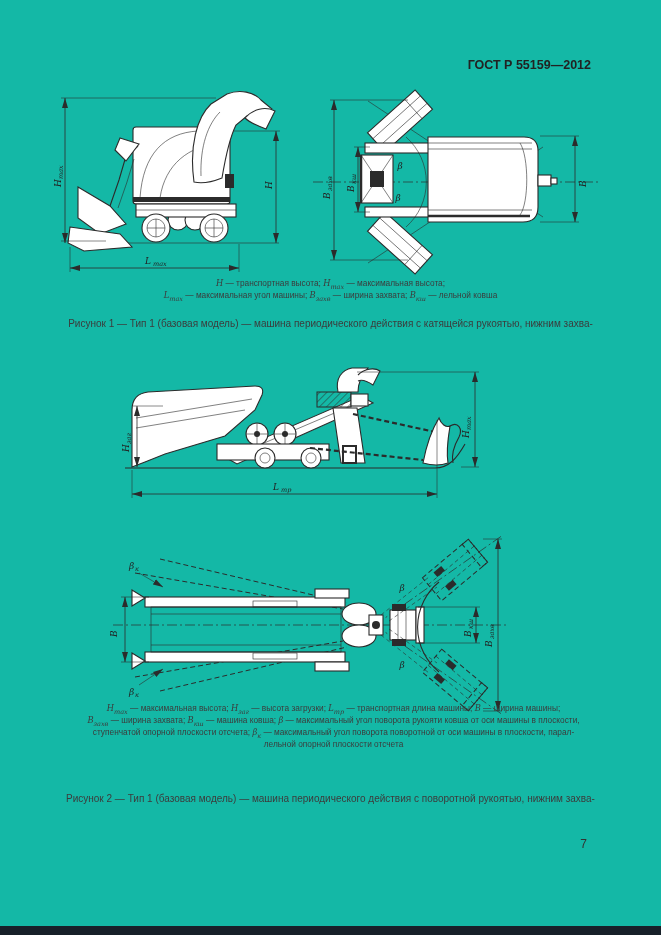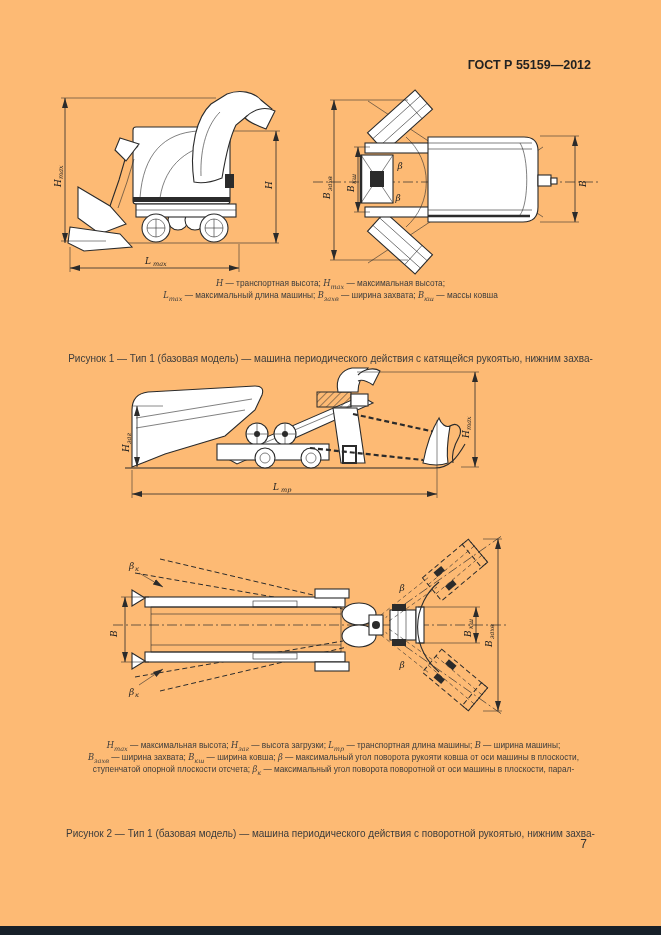--- a/index.html
+++ b/index.html
@@ -1,24 +1,24 @@
 <!DOCTYPE html>
 <html><head>
 <meta charset="utf-8">
 <style>
   html,body{margin:0;padding:0;background:#ffffff;}
-  #page{position:relative;width:661px;height:935px;background:#fdba74;overflow:hidden;
+  #page{position:relative;width:661px;height:935px;background:#14b8a6;overflow:hidden;
         font-family:"Liberation Sans",sans-serif;}
   .hdr{position:absolute;top:58px;right:70px;font-size:12.5px;font-weight:bold;color:#222;}
   .legend-block{position:absolute;left:0;right:0;text-align:center;}
   .legend-line{font-size:8.3px;line-height:12px;color:#3c3c3c;}
   .legend-line .sym{font-family:"DejaVu Serif",serif;font-style:italic;}
   .legend-line sub{font-size:6.5px;line-height:0;font-family:"DejaVu Serif",serif;font-style:italic;}
   .fig-title{position:absolute;left:30px;right:30px;text-align:center;
-             font-size:10px;line-height:13px;color:#3c3c3c;margin-top:35px;}
+             font-size:10px;line-height:13px;color:#3c3c3c;}
   .pagenum{position:absolute;top:837px;right:74px;font-size:12px;color:#333;}
   .footer-bar{position:absolute;left:0;bottom:0;width:100%;height:9px;}
   svg{position:absolute;overflow:visible;}
   .ln{stroke:#2b2b2b;stroke-width:1.1;}
   .thin{stroke:#2b2b2b;stroke-width:0.6;fill:none;}
   .dim{stroke:#2b2b2b;stroke-width:0.8;fill:none;}
   .ext{stroke:#2b2b2b;stroke-width:0.55;fill:none;}
   .cdash{stroke:#2b2b2b;stroke-width:0.7;fill:none;stroke-dasharray:10 3 2 3;}
   .dashln{stroke:#2b2b2b;stroke-width:1;fill:none;stroke-dasharray:5 3;}
   .dashthin{stroke:#2b2b2b;stroke-width:0.6;fill:none;stroke-dasharray:4 3;}
@@ -163,21 +163,21 @@
       <line x1="232" y1="137" x2="271" y2="137" class="ext"></line>
       <line x1="267" y1="51" x2="267" y2="137" class="dim" marker-start="url(#a2)" marker-end="url(#a2)"></line>
       <g transform="translate(278,102) rotate(-90)">
         <text class="lbl">В</text>
       </g>
     </g>
   </svg>
 
   <div class="legend-block" style="top:277px;">
     <div class="legend-line"><span class="sym">Н</span><span> — транспортная высота; </span><span class="sym">Н</span><sub class="sym">max</sub><span> — максимальная высота;</span></div>
-    <div class="legend-line"><span class="sym">L</span><sub class="sym">max</sub><span> — максимальный длина машины; </span><span class="sym">В</span><sub class="sym">захв</sub><span> — ширина захвата; </span><span class="sym">В</span><sub class="sym">кш</sub><span> — массы ковша</span></div>
+    <div class="legend-line"><span class="sym">L</span><sub class="sym">max</sub><span> — максимальная угол машины; </span><span class="sym">В</span><sub class="sym">захв</sub><span> — ширина захвата; </span><span class="sym">В</span><sub class="sym">кш</sub><span> — лельной ковша</span></div>
   </div>
 
   <div class="fig-title" style="top:317px;">
     <div>Рисунок 1 — Тип 1 (базовая модель) — машина периодического действия с катящейся рукоятью, нижним захва-</div>
   </div>
 
   <svg style="left:105px;top:366px;" width="390" height="148" viewBox="0 0 390 148">
     <defs>
       <marker id="a3" markerWidth="12" markerHeight="8" refX="10" refY="4" orient="auto-start-reverse" markerUnits="userSpaceOnUse">
         <path d="M0,1 L10,4 L0,7 Z" fill="#2b2b2b"></path>
@@ -348,24 +348,25 @@
       <line x1="378" y1="24" x2="397" y2="24" class="ext"></line>
       <line x1="378" y1="196" x2="397" y2="196" class="ext"></line>
       <line x1="393" y1="24" x2="393" y2="196" class="dim" marker-start="url(#a4)" marker-end="url(#a4)"></line>
       <g transform="translate(387,132) rotate(-90)">
         <text class="lbl">В</text>
         <text class="lbl-sub" x="8" y="2">захв</text>
       </g>
     </g>
   </svg>
 
-  <div class="legend-block" style="top:739px;margin-left:6px;">
+  <div class="legend-block" style="top:702px;margin-left:6px;">
     <div class="legend-line"><span class="sym">Н</span><sub class="sym">max</sub><span> — максимальная высота; </span><span class="sym">Н</span><sub class="sym">заг</sub><span> — высота загрузки; </span><span class="sym">L</span><sub class="sym">тр</sub><span> — транспортная длина машины; </span><span class="sym">В</span><span> — ширина машины;</span></div>
-    <div class="legend-line"><span class="sym">В</span><sub class="sym">захв</sub><span> — ширина захвата; </span><span class="sym">В</span><sub class="sym">кш</sub><span> — ширина ковша; </span><span class="sym">β</span><span> — максимальный угол поворота рукояти ковша от оси машины в плоскости,</span></div>
+    <div class="legend-line"><span class="sym">В</span><sub class="sym">захв</sub><span> — ширина захвата; </span><span class="sym">В</span><sub class="sym">кш</sub><span> — машина ковша; </span><span class="sym">β</span><span> — максимальный угол поворота рукояти ковша от оси машины в плоскости,</span></div>
     <div class="legend-line"><span>ступенчатой опорной плоскости отсчета; </span><span class="sym">β</span><sub class="sym">к</sub><span> — максимальный угол поворота поворотной от оси машины в плоскости, парал-</span></div>
+    <div class="legend-line"><span>лельной опорной плоскости отсчета</span></div>
   </div>
 
   <div class="fig-title" style="top:792px;">
     <div>Рисунок 2 — Тип 1 (базовая модель) — машина периодического действия с поворотной рукоятью, нижним захва-</div>
   </div>
 
   <div class="pagenum">7</div>
   <div class="footer-bar" style="background: rgb(23, 32, 41);"></div>
 
 </div>

